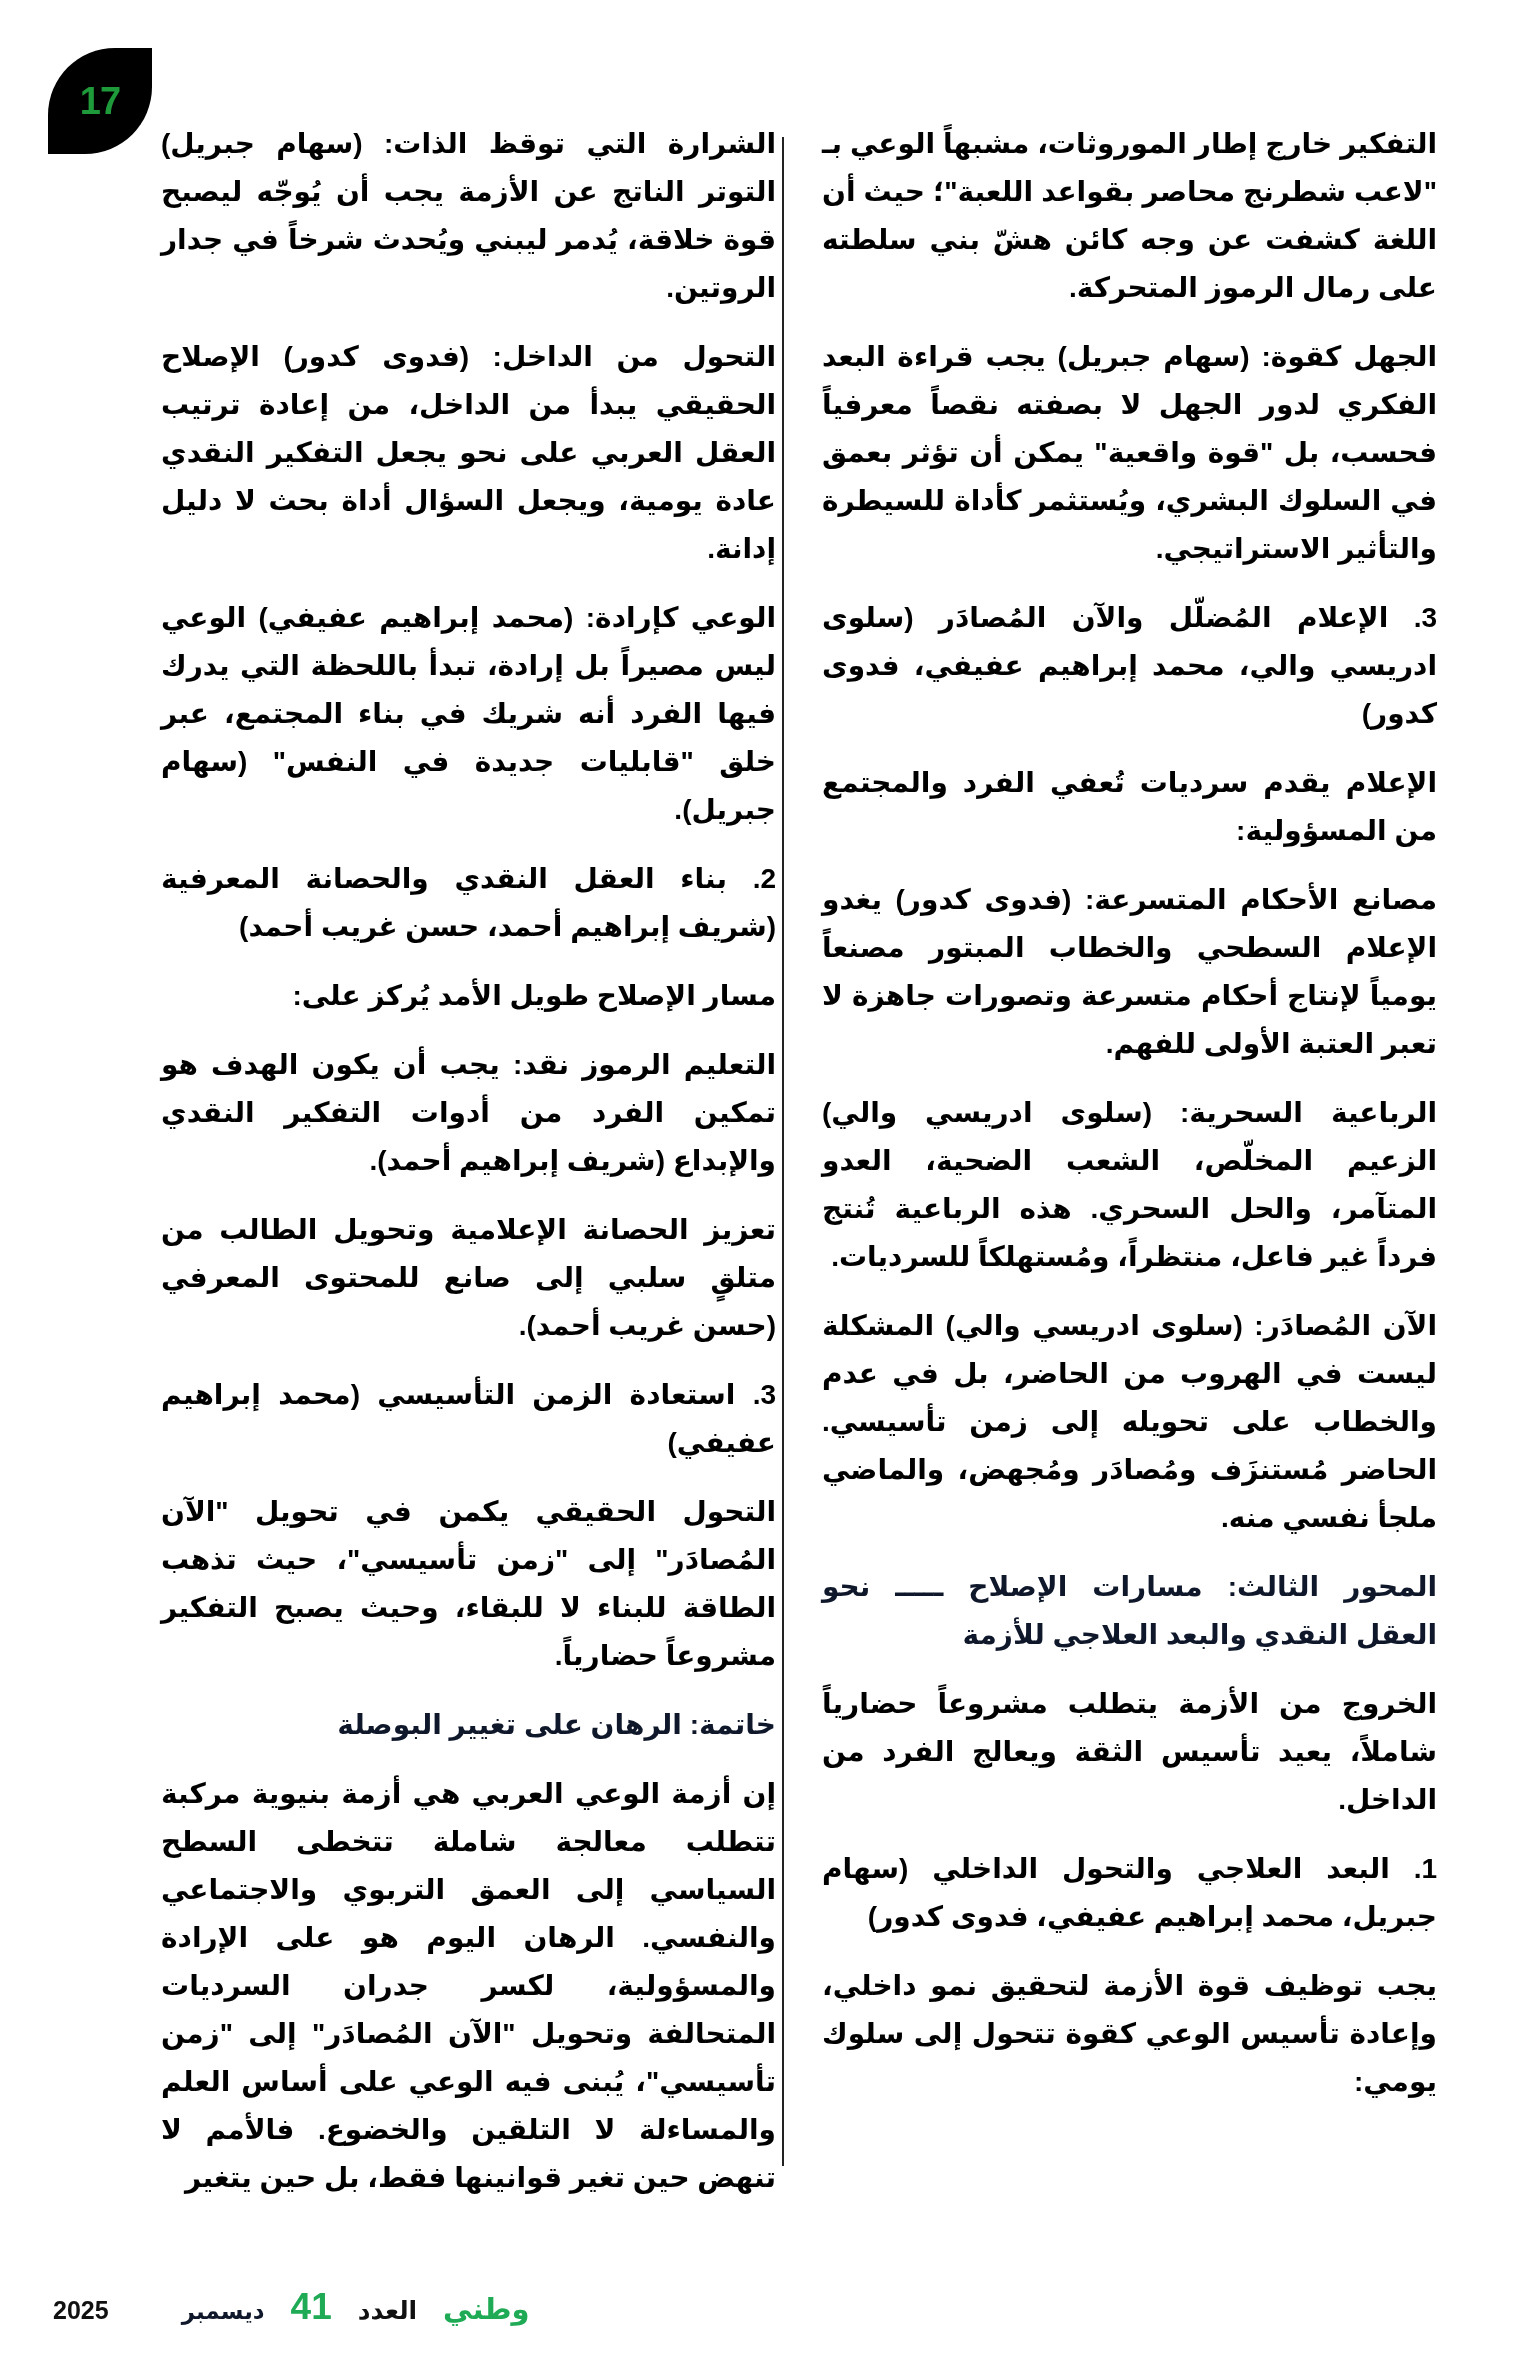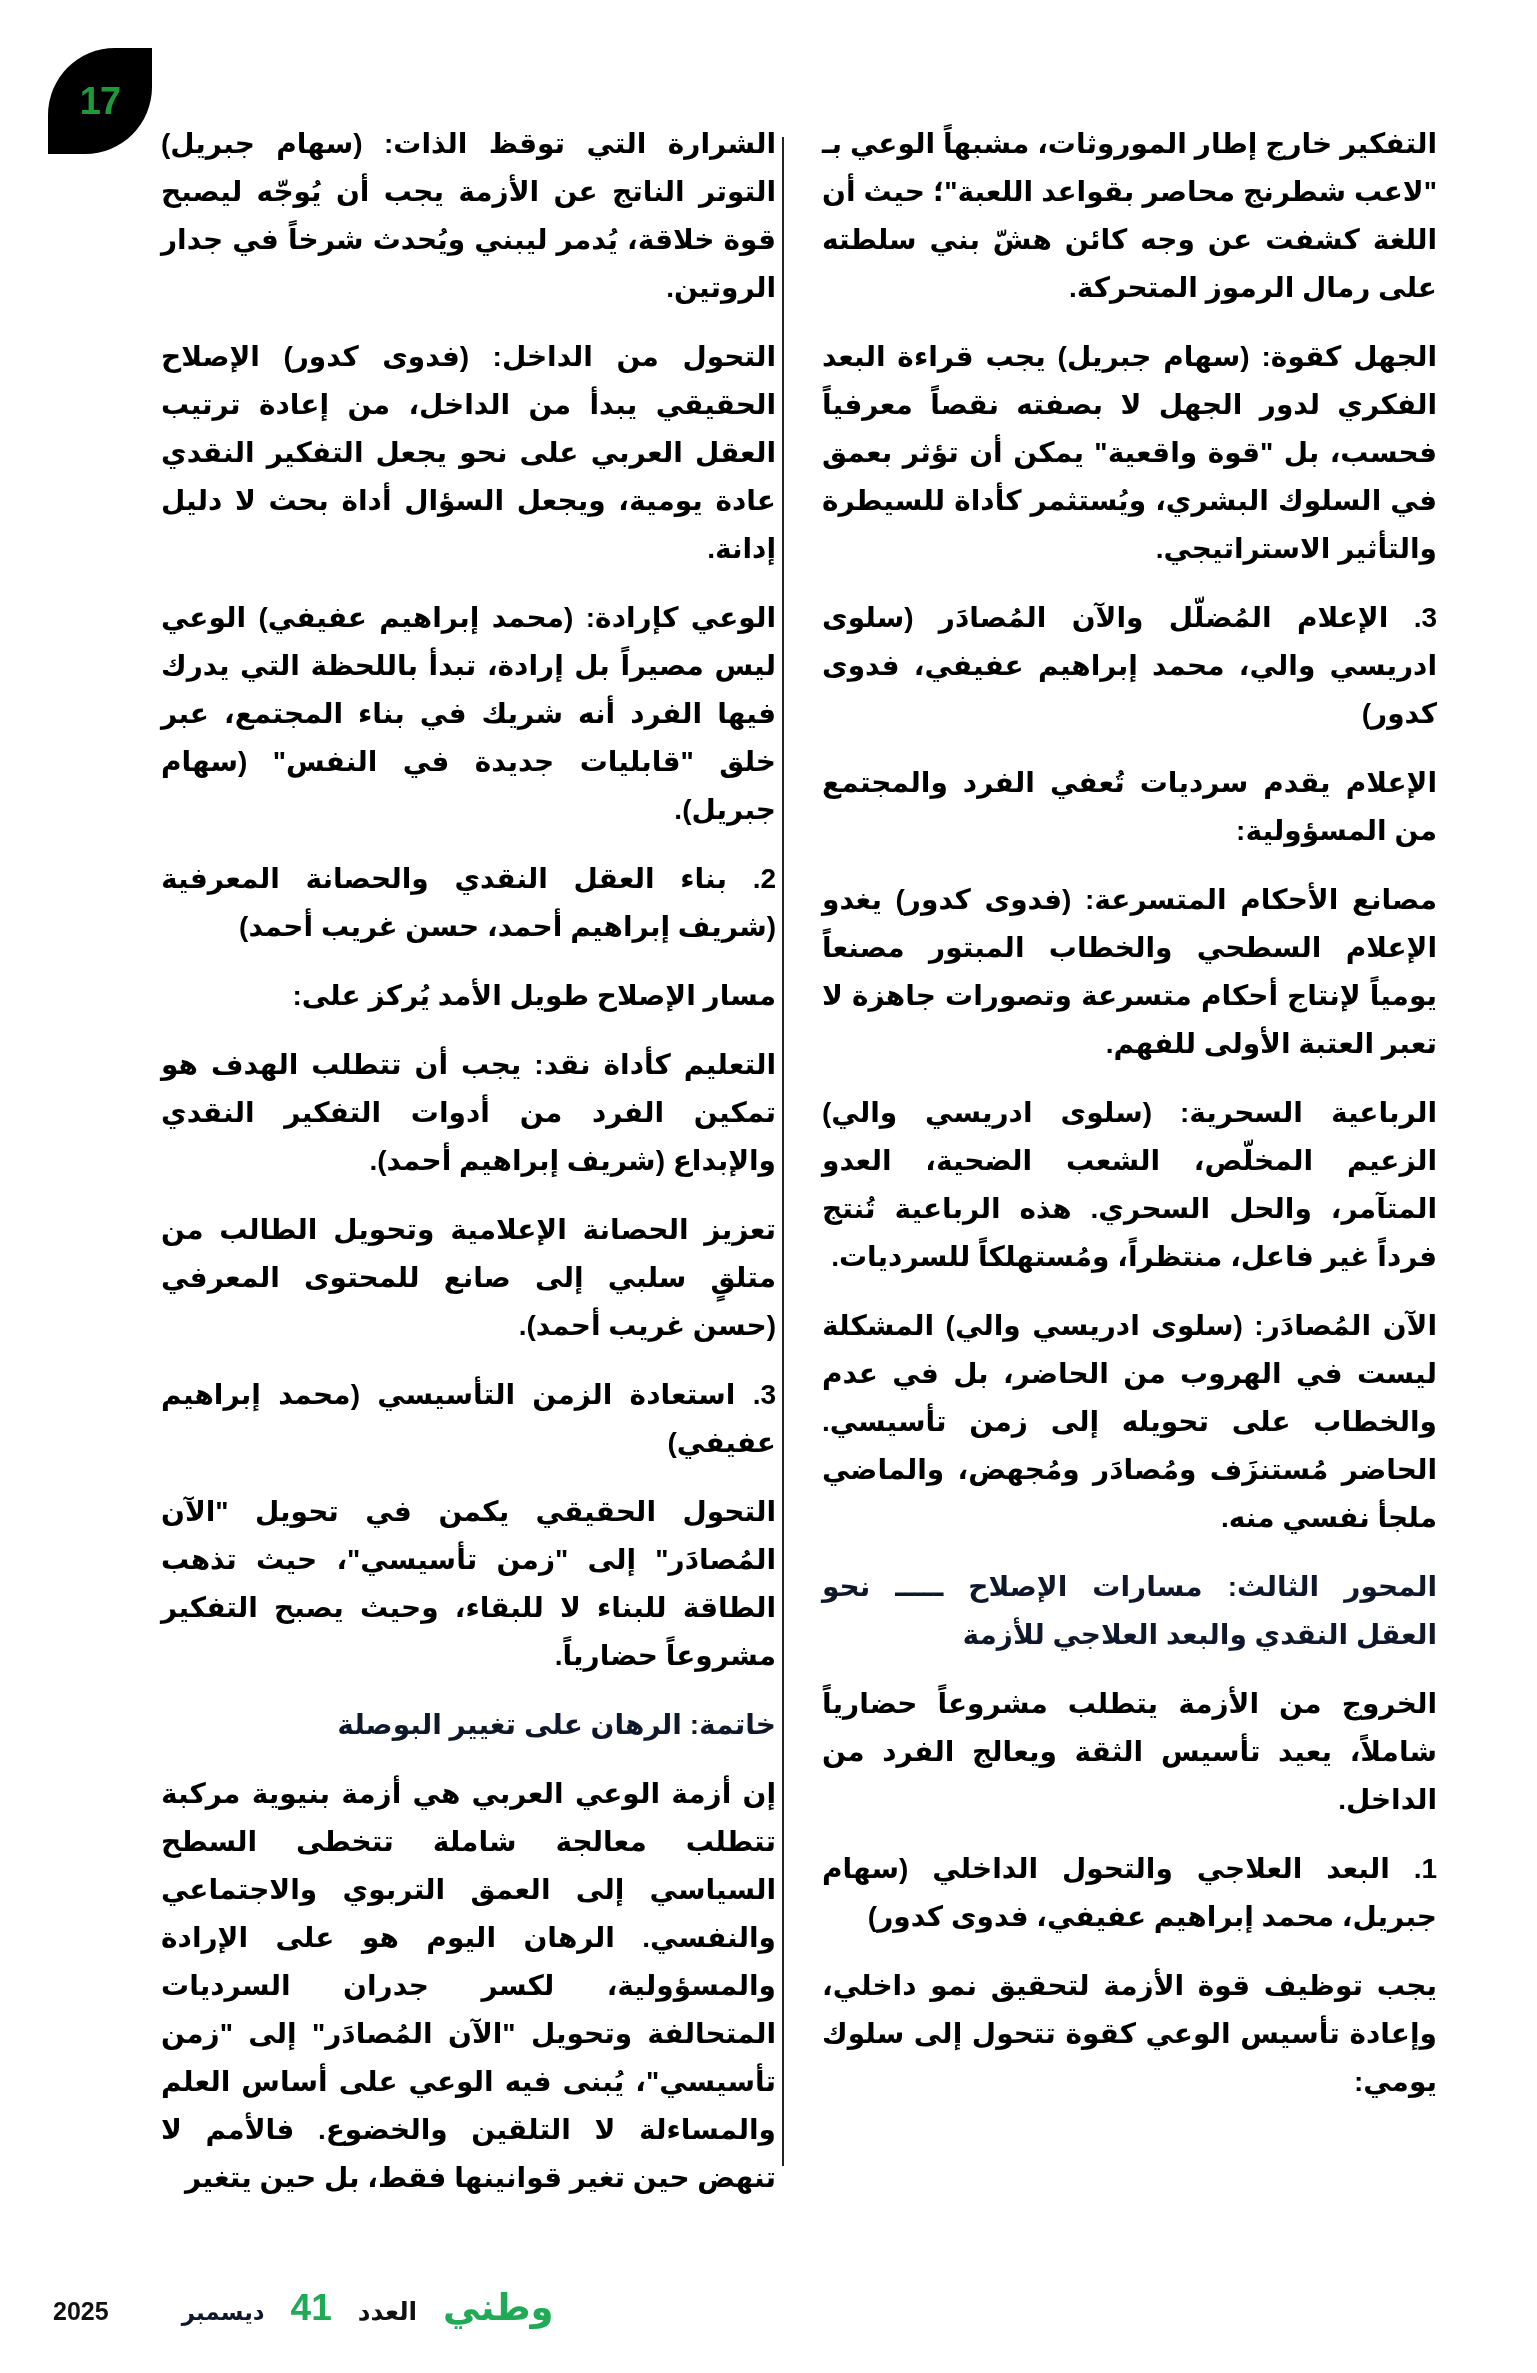--- a/index.html
+++ b/index.html
@@ -74,21 +74,21 @@
     display: flex;
     align-items: baseline;
     gap: 26px;
     direction: ltr;
     font-weight: 700;
   }
   .footer .year { font-size: 25px; color: #111111; }
   .footer .month { font-size: 23px; color: #0f172a; margin-left: 47px; }
   .footer .issue-num { font-size: 37px; color: #1faa55; }
   .footer .issue-label { font-size: 25px; color: #111111; }
-  .footer .brand { font-size: 37px; color: #1faa55; font-weight: 700; }
+  .footer .brand { font-size: 29px; color: #1faa55; font-weight: 700; }
 </style>
 </head>
 <body>
 
 <div class="page-badge">
   <span>17</span>
 </div>
 
 <div class="column right">
   <p>التفكير خارج إطار الموروثات، مشبهاً الوعي بـ "لاعب شطرنج محاصر بقواعد اللعبة"؛ حيث أن اللغة كشفت عن وجه كائن هشّ بني سلطته على رمال الرموز المتحركة.</p>
@@ -105,21 +105,21 @@
 </div>
 
 <div class="divider"></div>
 
 <div class="column left">
   <p>الشرارة التي توقظ الذات: (سهام جبريل) التوتر الناتج عن الأزمة يجب أن يُوجّه ليصبح قوة خلاقة، يُدمر ليبني ويُحدث شرخاً في جدار الروتين.</p>
   <p>التحول من الداخل: (فدوى كدور) الإصلاح الحقيقي يبدأ من الداخل، من إعادة ترتيب العقل العربي على نحو يجعل التفكير النقدي عادة يومية، ويجعل السؤال أداة بحث لا دليل إدانة.</p>
   <p>الوعي كإرادة: (محمد إبراهيم عفيفي) الوعي ليس مصيراً بل إرادة، تبدأ باللحظة التي يدرك فيها الفرد أنه شريك في بناء المجتمع، عبر خلق "قابليات جديدة في النفس" (سهام جبريل).</p>
   <p>2. بناء العقل النقدي والحصانة المعرفية (شريف إبراهيم أحمد، حسن غريب أحمد)</p>
   <p>مسار الإصلاح طويل الأمد يُركز على:</p>
-  <p>التعليم كأداة نقد: يجب أن تتطلب الهدف هو تمكين الفرد من أدوات التفكير النقدي والإبداع (شريف إبراهيم أحمد).</p>
+  <p>التعليم الرموز نقد: يجب أن يكون الهدف هو تمكين الفرد من أدوات التفكير النقدي والإبداع (شريف إبراهيم أحمد).</p>
   <p>تعزيز الحصانة الإعلامية وتحويل الطالب من متلقٍ سلبي إلى صانع للمحتوى المعرفي (حسن غريب أحمد).</p>
   <p>3. استعادة الزمن التأسيسي (محمد إبراهيم عفيفي)</p>
   <p>التحول الحقيقي يكمن في تحويل "الآن المُصادَر" إلى "زمن تأسيسي"، حيث تذهب الطاقة للبناء لا للبقاء، وحيث يصبح التفكير مشروعاً حضارياً.</p>
   <p class="heading-red">خاتمة: الرهان على تغيير البوصلة</p>
   <p>إن أزمة الوعي العربي هي أزمة بنيوية مركبة تتطلب معالجة شاملة تتخطى السطح السياسي إلى العمق التربوي والاجتماعي والنفسي. الرهان اليوم هو على الإرادة والمسؤولية، لكسر جدران السرديات المتحالفة وتحويل "الآن المُصادَر" إلى "زمن تأسيسي"، يُبنى فيه الوعي على أساس العلم والمساءلة لا التلقين والخضوع. فالأمم لا تنهض حين تغير قوانينها فقط، بل حين يتغير</p>
 </div>
 
 <div class="footer">
   <span class="year">2025</span>
   <span class="month">ديسمبر</span>

